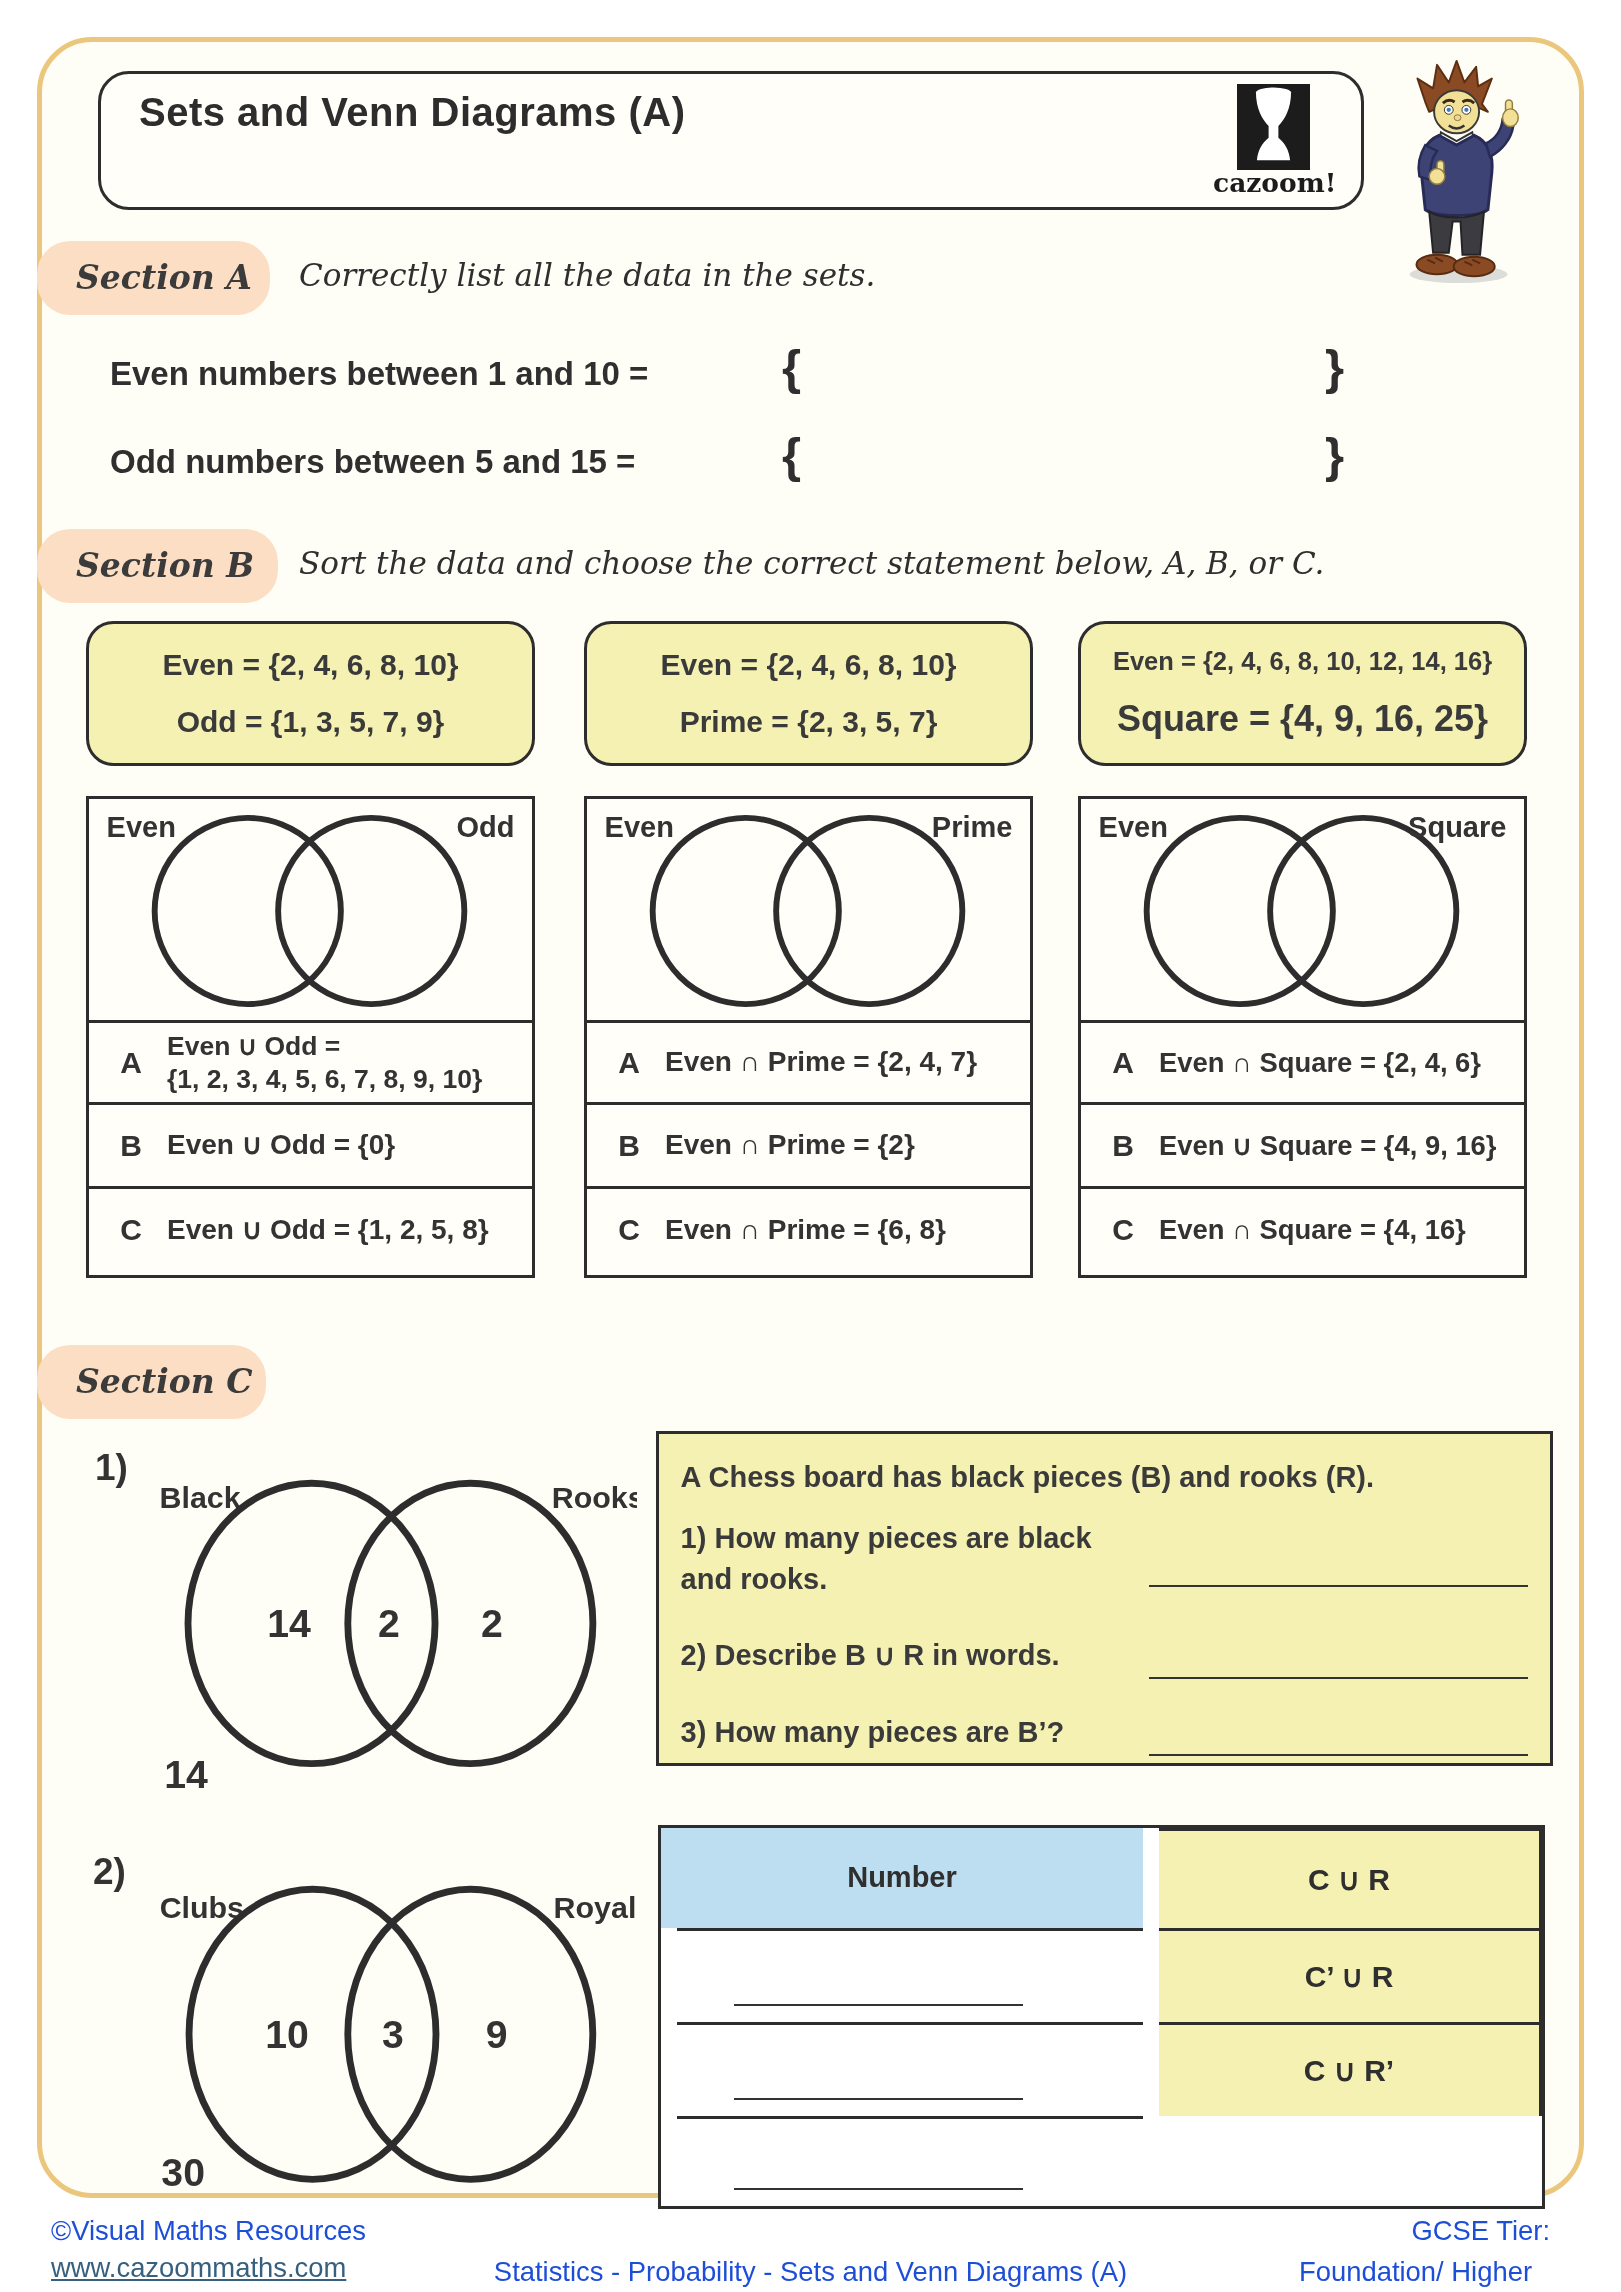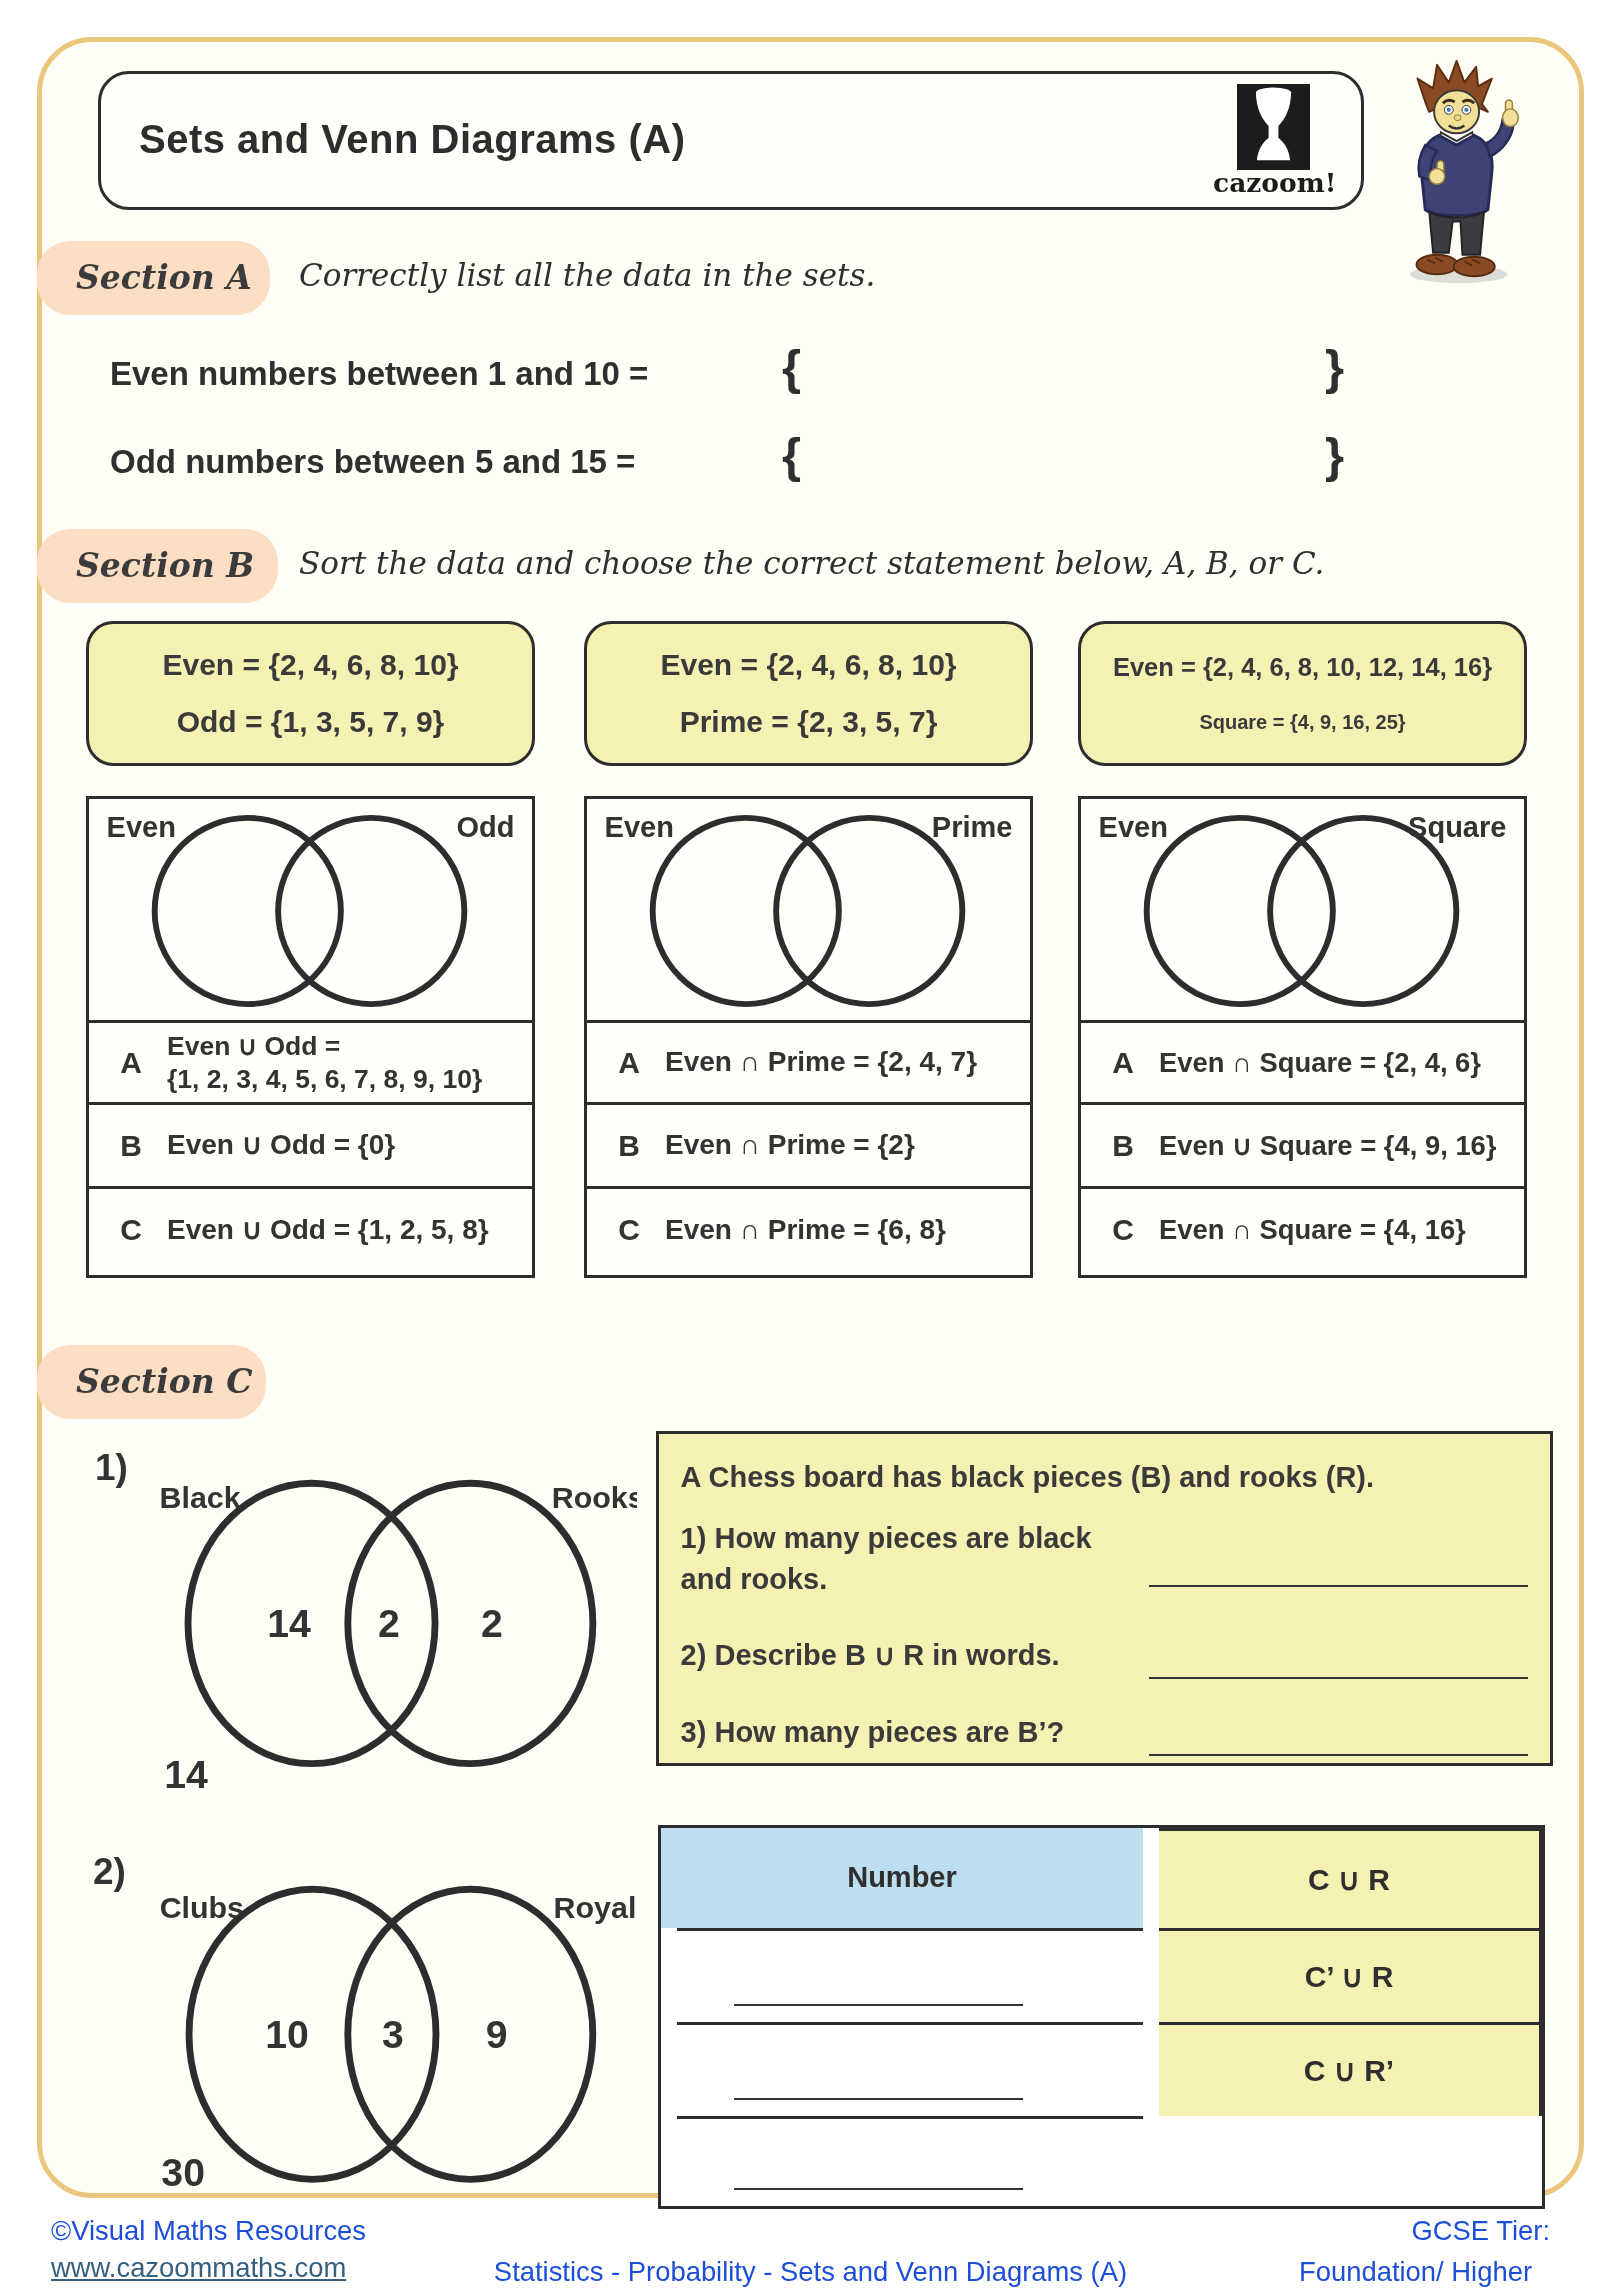--- a/index.html
+++ b/index.html
@@ -12,21 +12,21 @@
   .gold-frame{
     left:37px;top:37px;width:1547px;height:2161px;
     border:5.9px solid #EBC77E;border-radius:55px;background:#FFFEF6;box-sizing:border-box;
   }
   
   .title-box{
     left:98px;top:71px;width:1266px;height:139px;
     border:3.9px solid #2d2d2d;border-radius:31px;background:#FFFEF8;box-sizing:border-box;
   }
   .title-text{
-    left:139px;top:90px;font-size:40px;font-weight:bold;color:#2d2d2d;letter-spacing:0.5px;margin-top:27px;
+    left:139px;top:90px;font-size:40px;font-weight:bold;color:#2d2d2d;letter-spacing:0.5px;
   }
   .logo-box{left:1237px;top:84px;width:73px;height:86px;background:#1c1c1c;}
   .logo-text{
     left:1213px;top:167px;width:122px;text-align:center;
     font-family:"DejaVu Serif",serif;font-weight:bold;font-size:26.5px;color:#1c1c1c;
   }
   
   .sec-label{
     left:37px;height:74px;background:#FBDEC3;border-radius:33px;
     font-family:"DejaVu Serif",serif;font-style:italic;font-weight:bold;
@@ -144,21 +144,21 @@
 <div class="abs set-box" style="left:86px;">
   <div class="set-line">Even = {2, 4, 6, 8, 10}</div>
   <div class="set-line">Odd = {1, 3, 5, 7, 9}</div>
 </div>
 <div class="abs set-box" style="left:584px;">
   <div class="set-line">Even = {2, 4, 6, 8, 10}</div>
   <div class="set-line">Prime = {2, 3, 5, 7}</div>
 </div>
 <div class="abs set-box" style="left:1078px;">
   <div class="set-line small">Even = {2, 4, 6, 8, 10, 12, 14, 16}</div>
-  <div class="set-line" style="font-size:20px;">Square = {4, 9, 16, 25}</div>
+  <div class="set-line" style="font-size:36px;">Square = {4, 9, 16, 25}</div>
 </div>
 
 <div class="abs venn-box" style="left:86px;">
   <div class="venn-area">
     <svg width="441" height="221" viewBox="0 0 450 225">
       <circle cx="162" cy="114" r="95"></circle>
         <circle cx="288" cy="114" r="95"></circle>
     </svg>
     <div class="vlab left">Even</div>
     <div class="vlab right">Odd</div>

